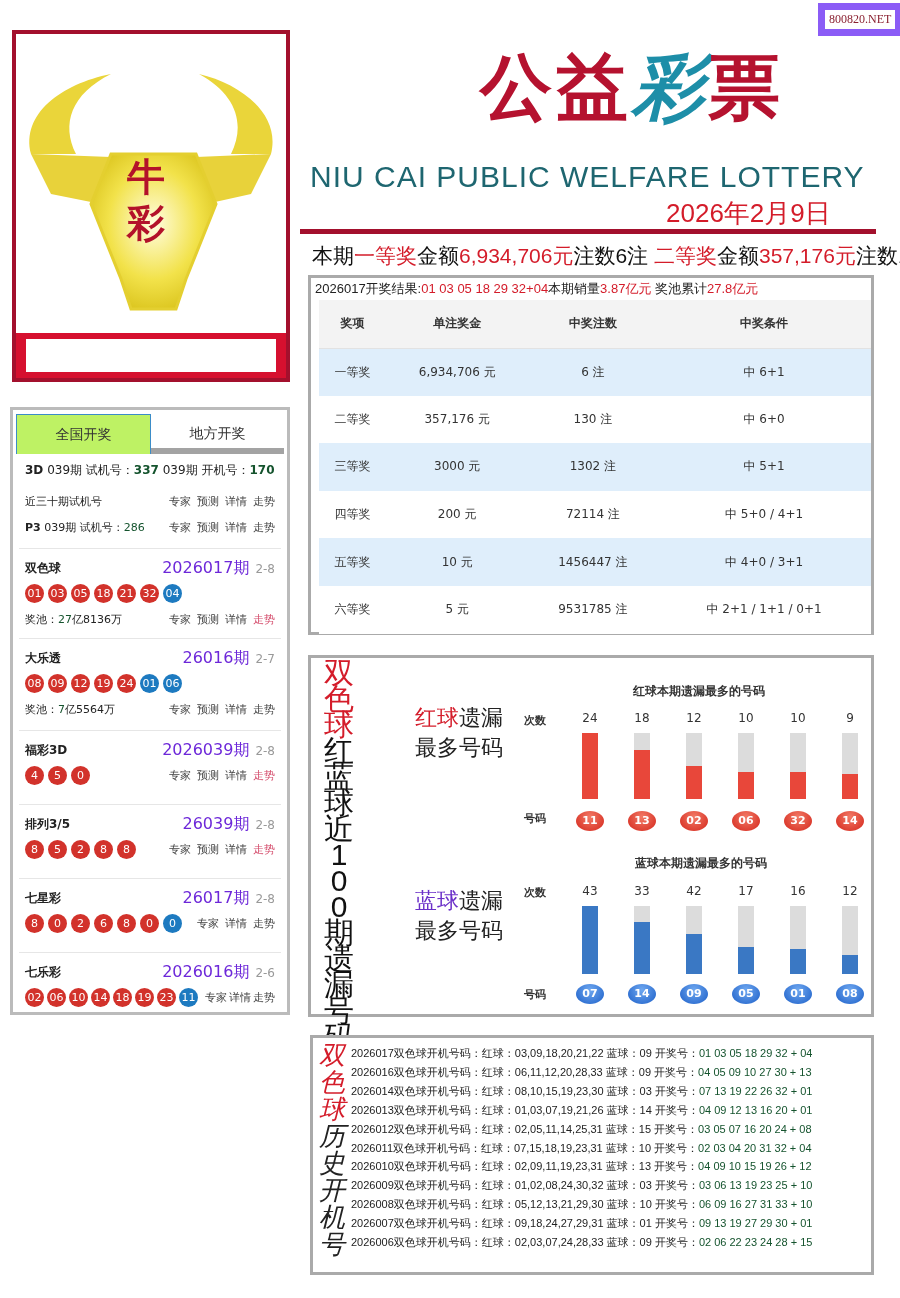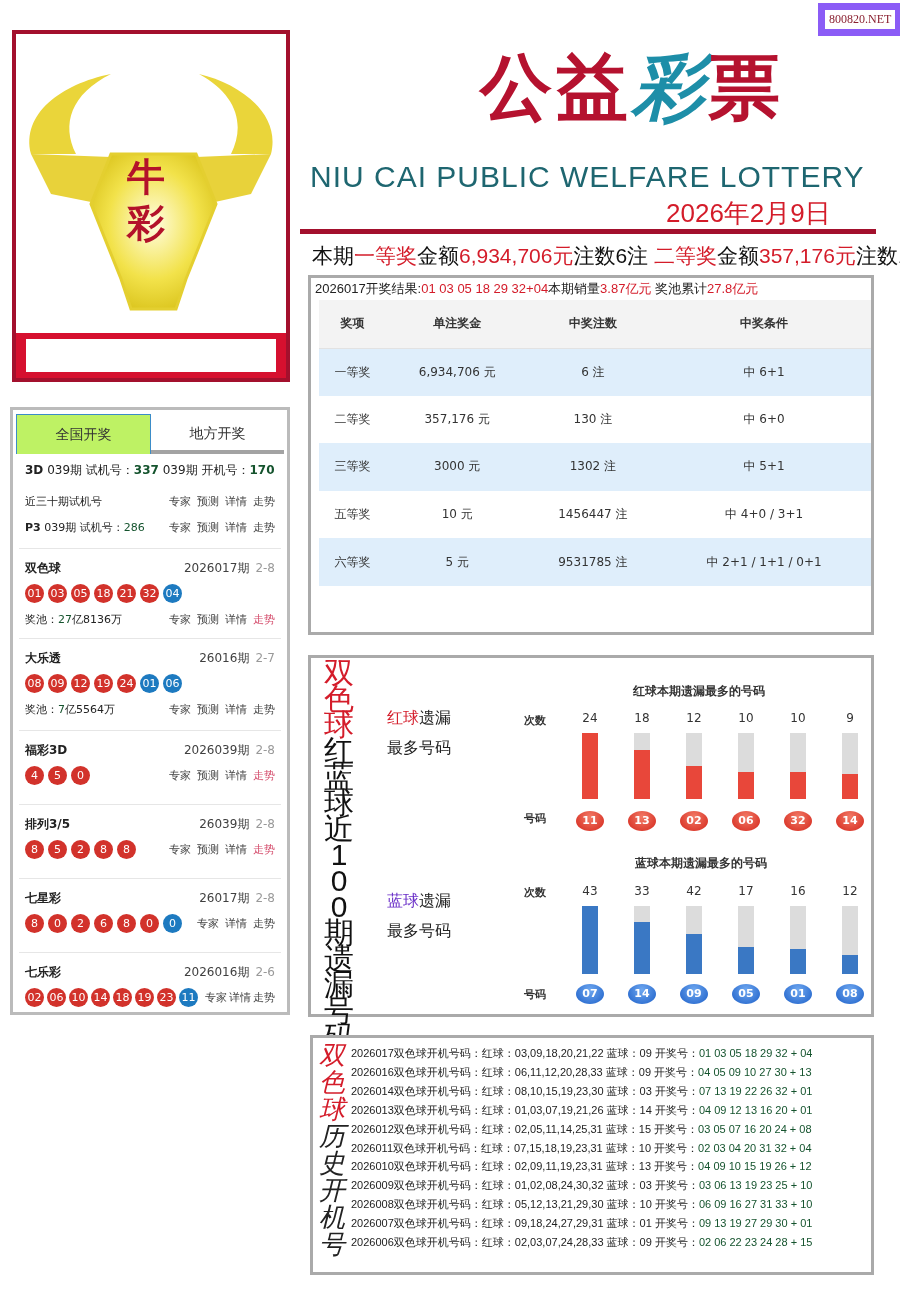--- a/index.html
+++ b/index.html
@@ -23,35 +23,35 @@
 .prize-top{height:22px;font-size:13px;line-height:22px;padding-left:4px;white-space:nowrap;font-family:"Liberation Sans",sans-serif}
 table.prize{width:552px;margin-left:8px;border-collapse:collapse;font-size:12px;color:#333;text-align:center}
 table.prize th{height:48px;background:#f3f3f3;font-weight:bold;font-size:12px;border-bottom:1px solid #e2e2e2}
 table.prize td{height:47.6px}
 table.prize tr:nth-child(even) td{background:#dfeefb}
 table.prize tr:nth-child(odd) td{background:#fff}
 .side{left:10px;top:407px;width:280px;height:608px;border:3px solid #bbb;background:#fff}
 .tabs{display:flex;height:40px;margin:4px 3px 0 3px}
 .tab{flex:1;text-align:center;line-height:38px;font-size:14px;color:#333}
 .tab.active{border:1px solid #3b8cc8;border-bottom:none;background:#bef264}
-.tab.inactive{border-bottom:4px solid #a3a3a3}
+.tab.inactive{border-bottom:6px solid #a3a3a3}
 .sec{margin:0 6px;border-bottom:1px solid #e6e6e6;font-size:12px;padding:0 6px}
 .row{display:flex;justify-content:space-between;align-items:center}
 .links span{margin-left:6px;color:#444;font-size:11px}
 .links span.hot{color:#d44a6a}
 .name{font-weight:bold;font-size:12px}
-.issue{font-size:12px;color:#404040}
+.issue{font-size:16px;color:#6d28d9}
 .date-s{color:#999;margin-left:6px}
 .balls{display:flex;gap:4px}
 .ball{width:19px;height:19px;border-radius:50%;background:#d2322b;color:#fff;font-size:11px;text-align:center;line-height:19px}
 .ball.blue{background:#1d7ac0}
 .miss-box{left:308px;top:655px;width:566px;height:362px;border:3px solid #aaa;background:#fff}
 .vtitle{position:absolute;left:10px;top:2px;width:36px;font-size:30px;line-height:26px;text-align:center;font-family:"Liberation Sans",sans-serif;color:#111}
 .vtitle .r{color:#d41c2a}
-.miss-label{position:absolute;left:76px;font-size:16px;line-height:30px;font-family:"Liberation Sans",sans-serif}
+.miss-label{position:absolute;left:104px;font-size:22px;line-height:30px;font-family:"Liberation Sans",sans-serif}
 .chart-title{position:absolute;font-size:12px;font-weight:bold;color:#333}
 .axis-lbl{position:absolute;font-size:11px;font-weight:bold;color:#333}
 .bars{position:absolute;display:flex}
 .barcol{width:46px;margin-right:6px;position:relative;height:140px}
 .bar-val{position:absolute;top:0;width:100%;text-align:center;font-size:12px;color:#333}
 .bar-bg{position:absolute;top:22px;left:15px;width:16px;height:66px;background:#dcdcdc}
 .bar-fg{position:absolute;bottom:0;left:0;width:100%}
 .numball{position:absolute;top:100px;left:9px;width:28px;height:20px;border-radius:50%;color:#fff;font-size:11px;font-weight:bold;text-align:center;line-height:20px}
 .hist-box{left:310px;top:1035px;width:564px;height:240px;border:3px solid #aaa;background:#fff}
 .hist-vt{position:absolute;left:2px;top:4px;width:34px;font-family:"DejaVu Serif",serif;font-size:26px;line-height:27px;text-align:center;font-style:italic}
@@ -121,20 +121,26 @@
           <td>130 注</td>
           <td>中 6+0</td>
         </tr>
     <tr>
           <td>三等奖</td>
           <td>3000 元</td>
           <td>1302 注</td>
           <td>中 5+1</td>
         </tr>
     <tr>
+          <td>四等奖</td>
+          <td>200 元</td>
+          <td>72114 注</td>
+          <td>中 5+0 / 4+1</td>
+        </tr>
+    <tr>
           <td>五等奖</td>
           <td>10 元</td>
           <td>1456447 注</td>
           <td>中 4+0 / 3+1</td>
         </tr>
     <tr>
           <td>六等奖</td>
           <td>5 元</td>
           <td>9531785 注</td>
           <td>中 2+1 / 1+1 / 0+1</td>

